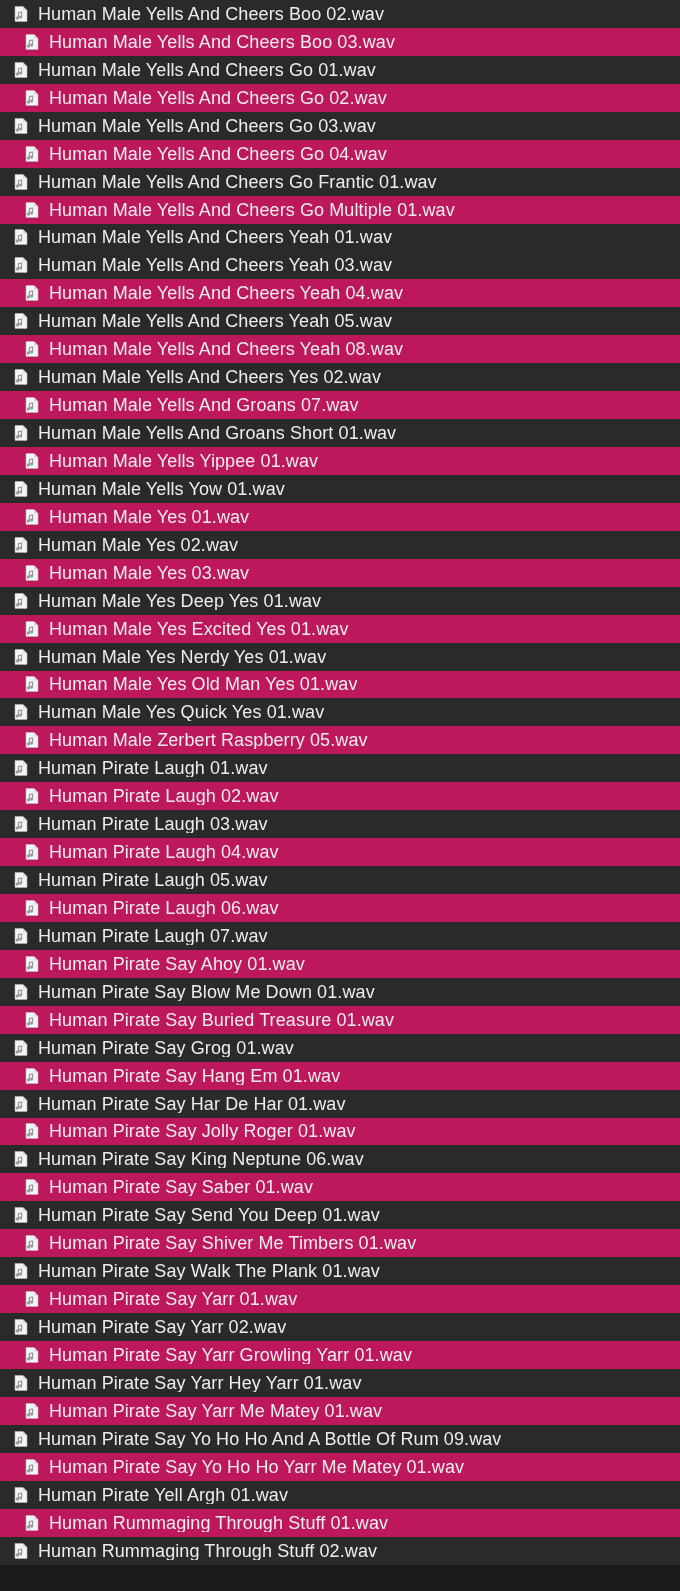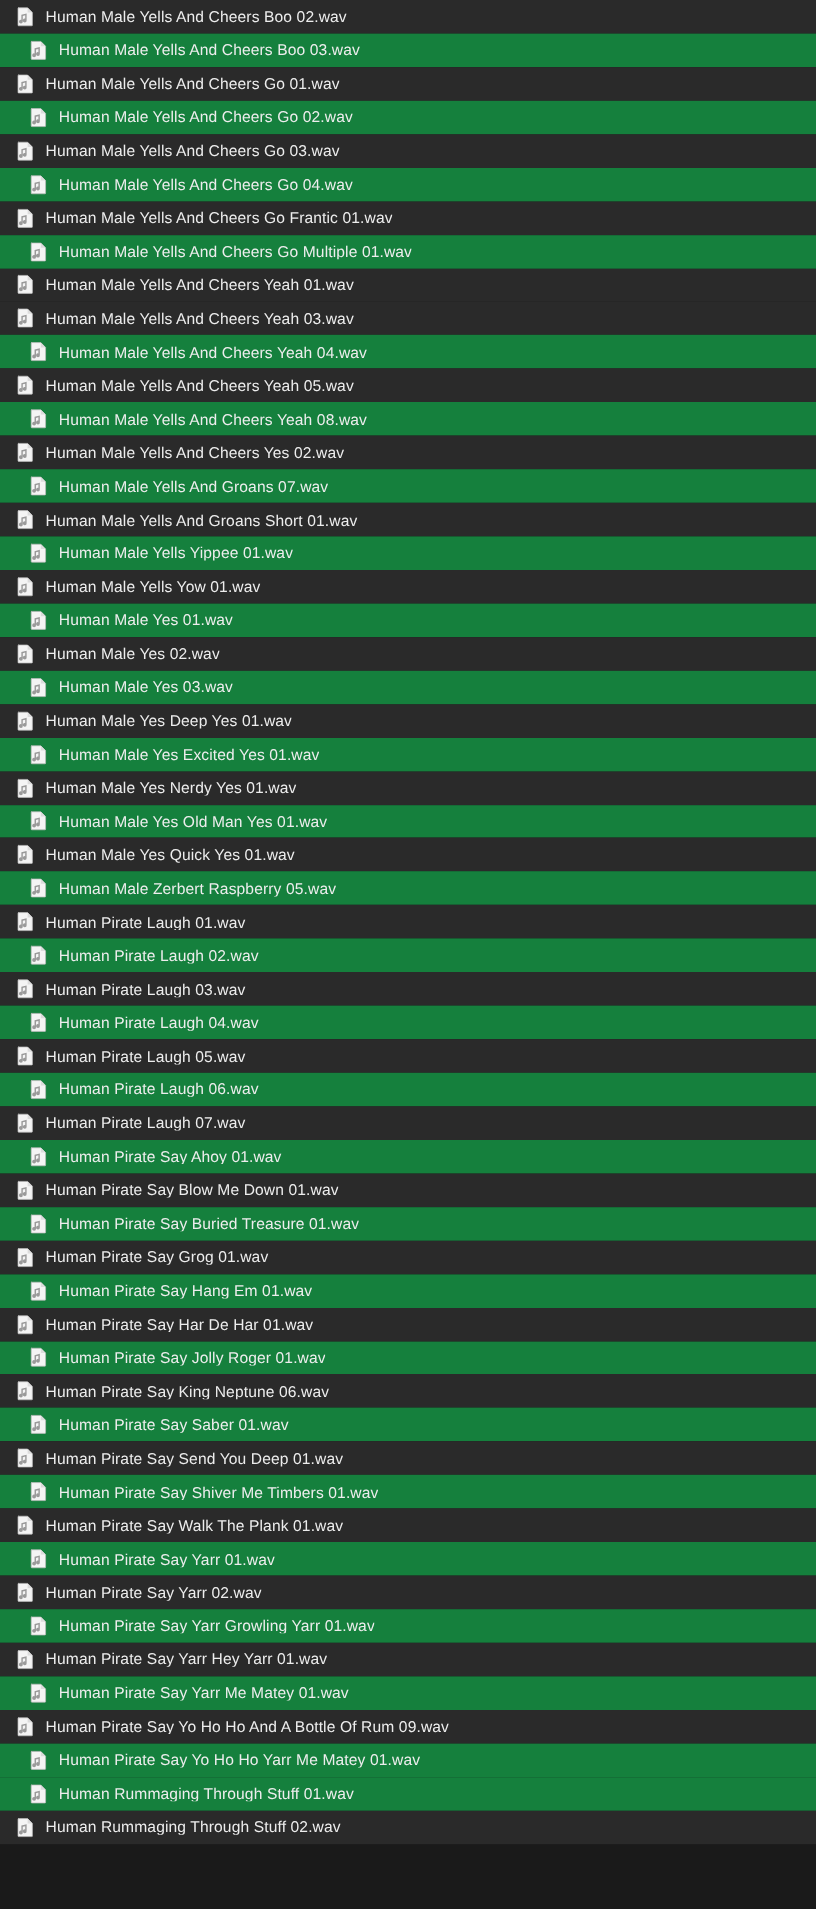--- a/index.html
+++ b/index.html
@@ -16,36 +16,36 @@
   }
   .file-row {
     display: flex;
     align-items: center;
     height: 27.95px;
     padding-left: 12px;
     gap: 8px;
     cursor: default;
   }
   .file-row.even { background: #2a2a2a; }
-  .file-row.odd { background: #15803d; padding-left: 23px; }
+  .file-row.odd { background: #be185d; padding-left: 23px; }
   .file-icon {
     width: 18px;
     height: 18px;
     flex: 0 0 18px;
     display: flex;
     align-items: center;
     justify-content: center;
   }
   .file-icon svg { display: block; }
   .file-name {
     white-space: nowrap;
     overflow: hidden;
     text-overflow: ellipsis;
     line-height: 1;
-    font-size: 13px;
+    font-size: 18px;
     letter-spacing: 0.1px;
     color: #ededed;
   }
 </style>
 </head>
 <body>
 
 <div class="file-list" id="file-list">
     <div class="file-row even">
       <span class="file-icon">
@@ -570,20 +570,30 @@
     <div class="file-row odd">
       <span class="file-icon">
         <svg width="18" height="18" viewBox="0 0 18 18">
           <path d="M3 1.5 H11 L15 5.5 V16 A0.5 0.5 0 0 1 14.5 16.5 H3.5 A0.5 0.5 0 0 1 3 16 V2 A0.5 0.5 0 0 1 3.5 1.5 Z" fill="#f4f4f4" stroke="#bbbbbb" stroke-width="0.6"></path>
           <path d="M11 1.5 V5.5 H15 Z" fill="#dcdcdc"></path>
           <path d="M10.2 6.5 L10.2 12 A1.6 1.6 0 1 1 9 10.5 V7.8 L7 8.3 V13 A1.6 1.6 0 1 1 5.8 11.5 V7.3 L10.2 6.2 Z" fill="#9a9a9a"></path>
         </svg>
       </span>
       <span class="file-name">Human Pirate Say Yo Ho Ho Yarr Me Matey 01.wav</span>
     </div>
+    <div class="file-row even">
+      <span class="file-icon">
+        <svg width="18" height="18" viewBox="0 0 18 18">
+          <path d="M3 1.5 H11 L15 5.5 V16 A0.5 0.5 0 0 1 14.5 16.5 H3.5 A0.5 0.5 0 0 1 3 16 V2 A0.5 0.5 0 0 1 3.5 1.5 Z" fill="#f4f4f4" stroke="#bbbbbb" stroke-width="0.6"></path>
+          <path d="M11 1.5 V5.5 H15 Z" fill="#dcdcdc"></path>
+          <path d="M10.2 6.5 L10.2 12 A1.6 1.6 0 1 1 9 10.5 V7.8 L7 8.3 V13 A1.6 1.6 0 1 1 5.8 11.5 V7.3 L10.2 6.2 Z" fill="#9a9a9a"></path>
+        </svg>
+      </span>
+      <span class="file-name">Human Pirate Yell Argh 01.wav</span>
+    </div>
     <div class="file-row odd">
       <span class="file-icon">
         <svg width="18" height="18" viewBox="0 0 18 18">
           <path d="M3 1.5 H11 L15 5.5 V16 A0.5 0.5 0 0 1 14.5 16.5 H3.5 A0.5 0.5 0 0 1 3 16 V2 A0.5 0.5 0 0 1 3.5 1.5 Z" fill="#f4f4f4" stroke="#bbbbbb" stroke-width="0.6"></path>
           <path d="M11 1.5 V5.5 H15 Z" fill="#dcdcdc"></path>
           <path d="M10.2 6.5 L10.2 12 A1.6 1.6 0 1 1 9 10.5 V7.8 L7 8.3 V13 A1.6 1.6 0 1 1 5.8 11.5 V7.3 L10.2 6.2 Z" fill="#9a9a9a"></path>
         </svg>
       </span>
       <span class="file-name">Human Rummaging Through Stuff 01.wav</span>
     </div>

